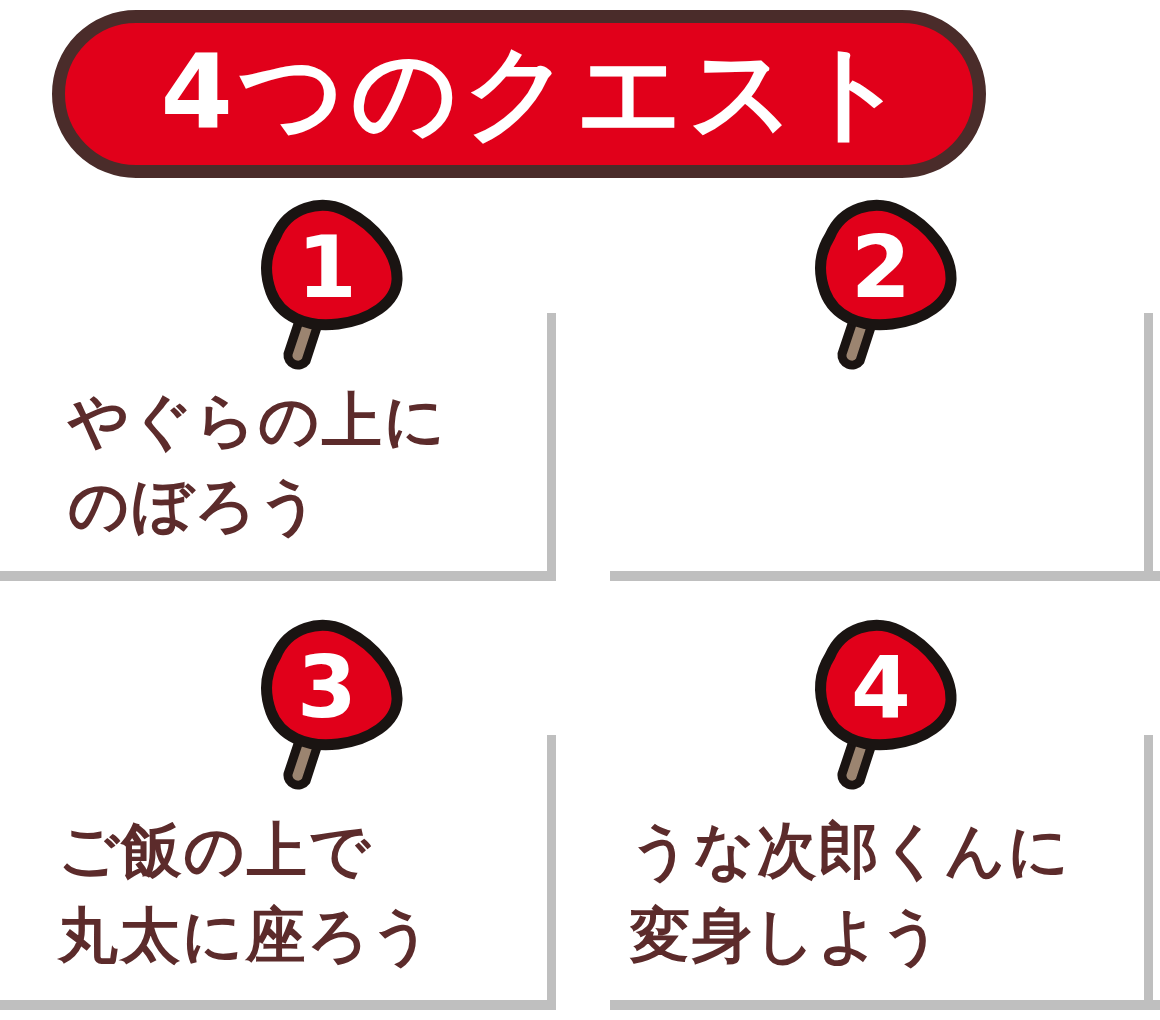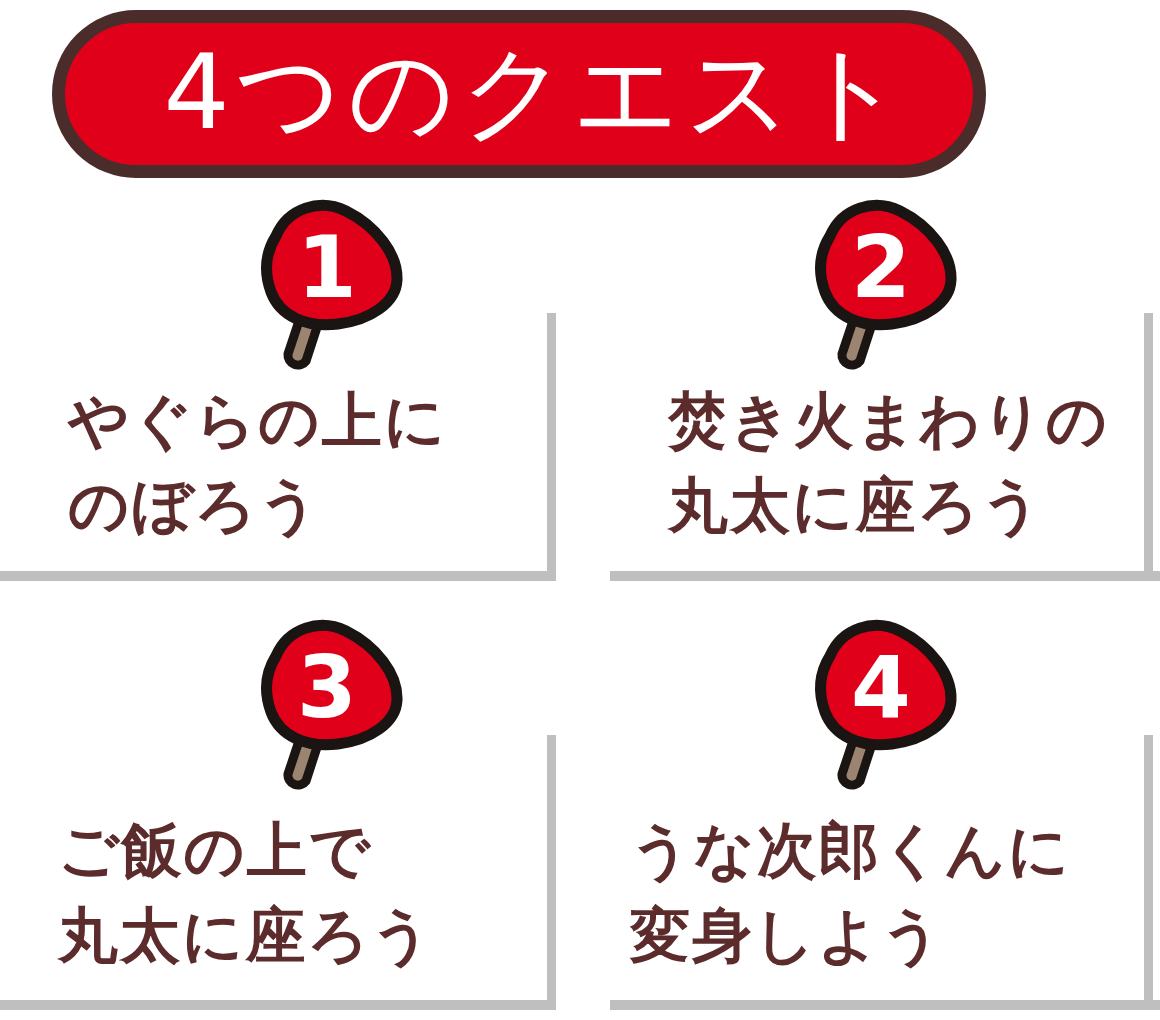--- a/index.html
+++ b/index.html
@@ -31,21 +31,21 @@
     background: #e1001a;
     border: 13px solid #4a2c2a;
     box-sizing: border-box;
     display: flex;
     align-items: center;
     justify-content: center;
   }
   .title-text {
     color: #ffffff;
     font-size: 104px;
-    font-weight: 400;
+    font-weight: 700;
     letter-spacing: 6px;
     line-height: 1;
     white-space: nowrap;
     transform: translateY(-2px);
     margin-left: 36px;
   }
 
   
   .card {
     position: absolute;
@@ -178,22 +178,20 @@
                  C 30 10, 62 0, 88 13
                  C 118 28, 140 56, 139 82
                  C 138 105, 112 122, 80 126
                  C 48 130, 22 118, 13 94
                  C 5 72, 8 54, 18 38 Z" fill="#e1001a" stroke="#1a1412" stroke-width="11" stroke-linejoin="round"></path>
       </g>
     </svg>
     <div class="marker-number">2</div>
   </div>
 
-  <div class="quest-text" id="text-2">焚き火まわりの
-丸太に座ろう</div>
 
   <div class="card" id="card-3">
     <div class="card-rule-right" id="rule-3r"></div>
     <div class="card-rule-bottom" id="rule-3b"></div>
   </div>
 
   <div class="marker" id="marker-3">
     <svg viewBox="0 0 148 170" xmlns="http://www.w3.org/2000/svg" aria-hidden="true">
       <g>
         <path d="M46 108 L30 156 a10 10 0 0 0 18 7 L63 117 Z" fill="#9b8470" stroke="#1a1412" stroke-width="9" stroke-linejoin="round"></path>

